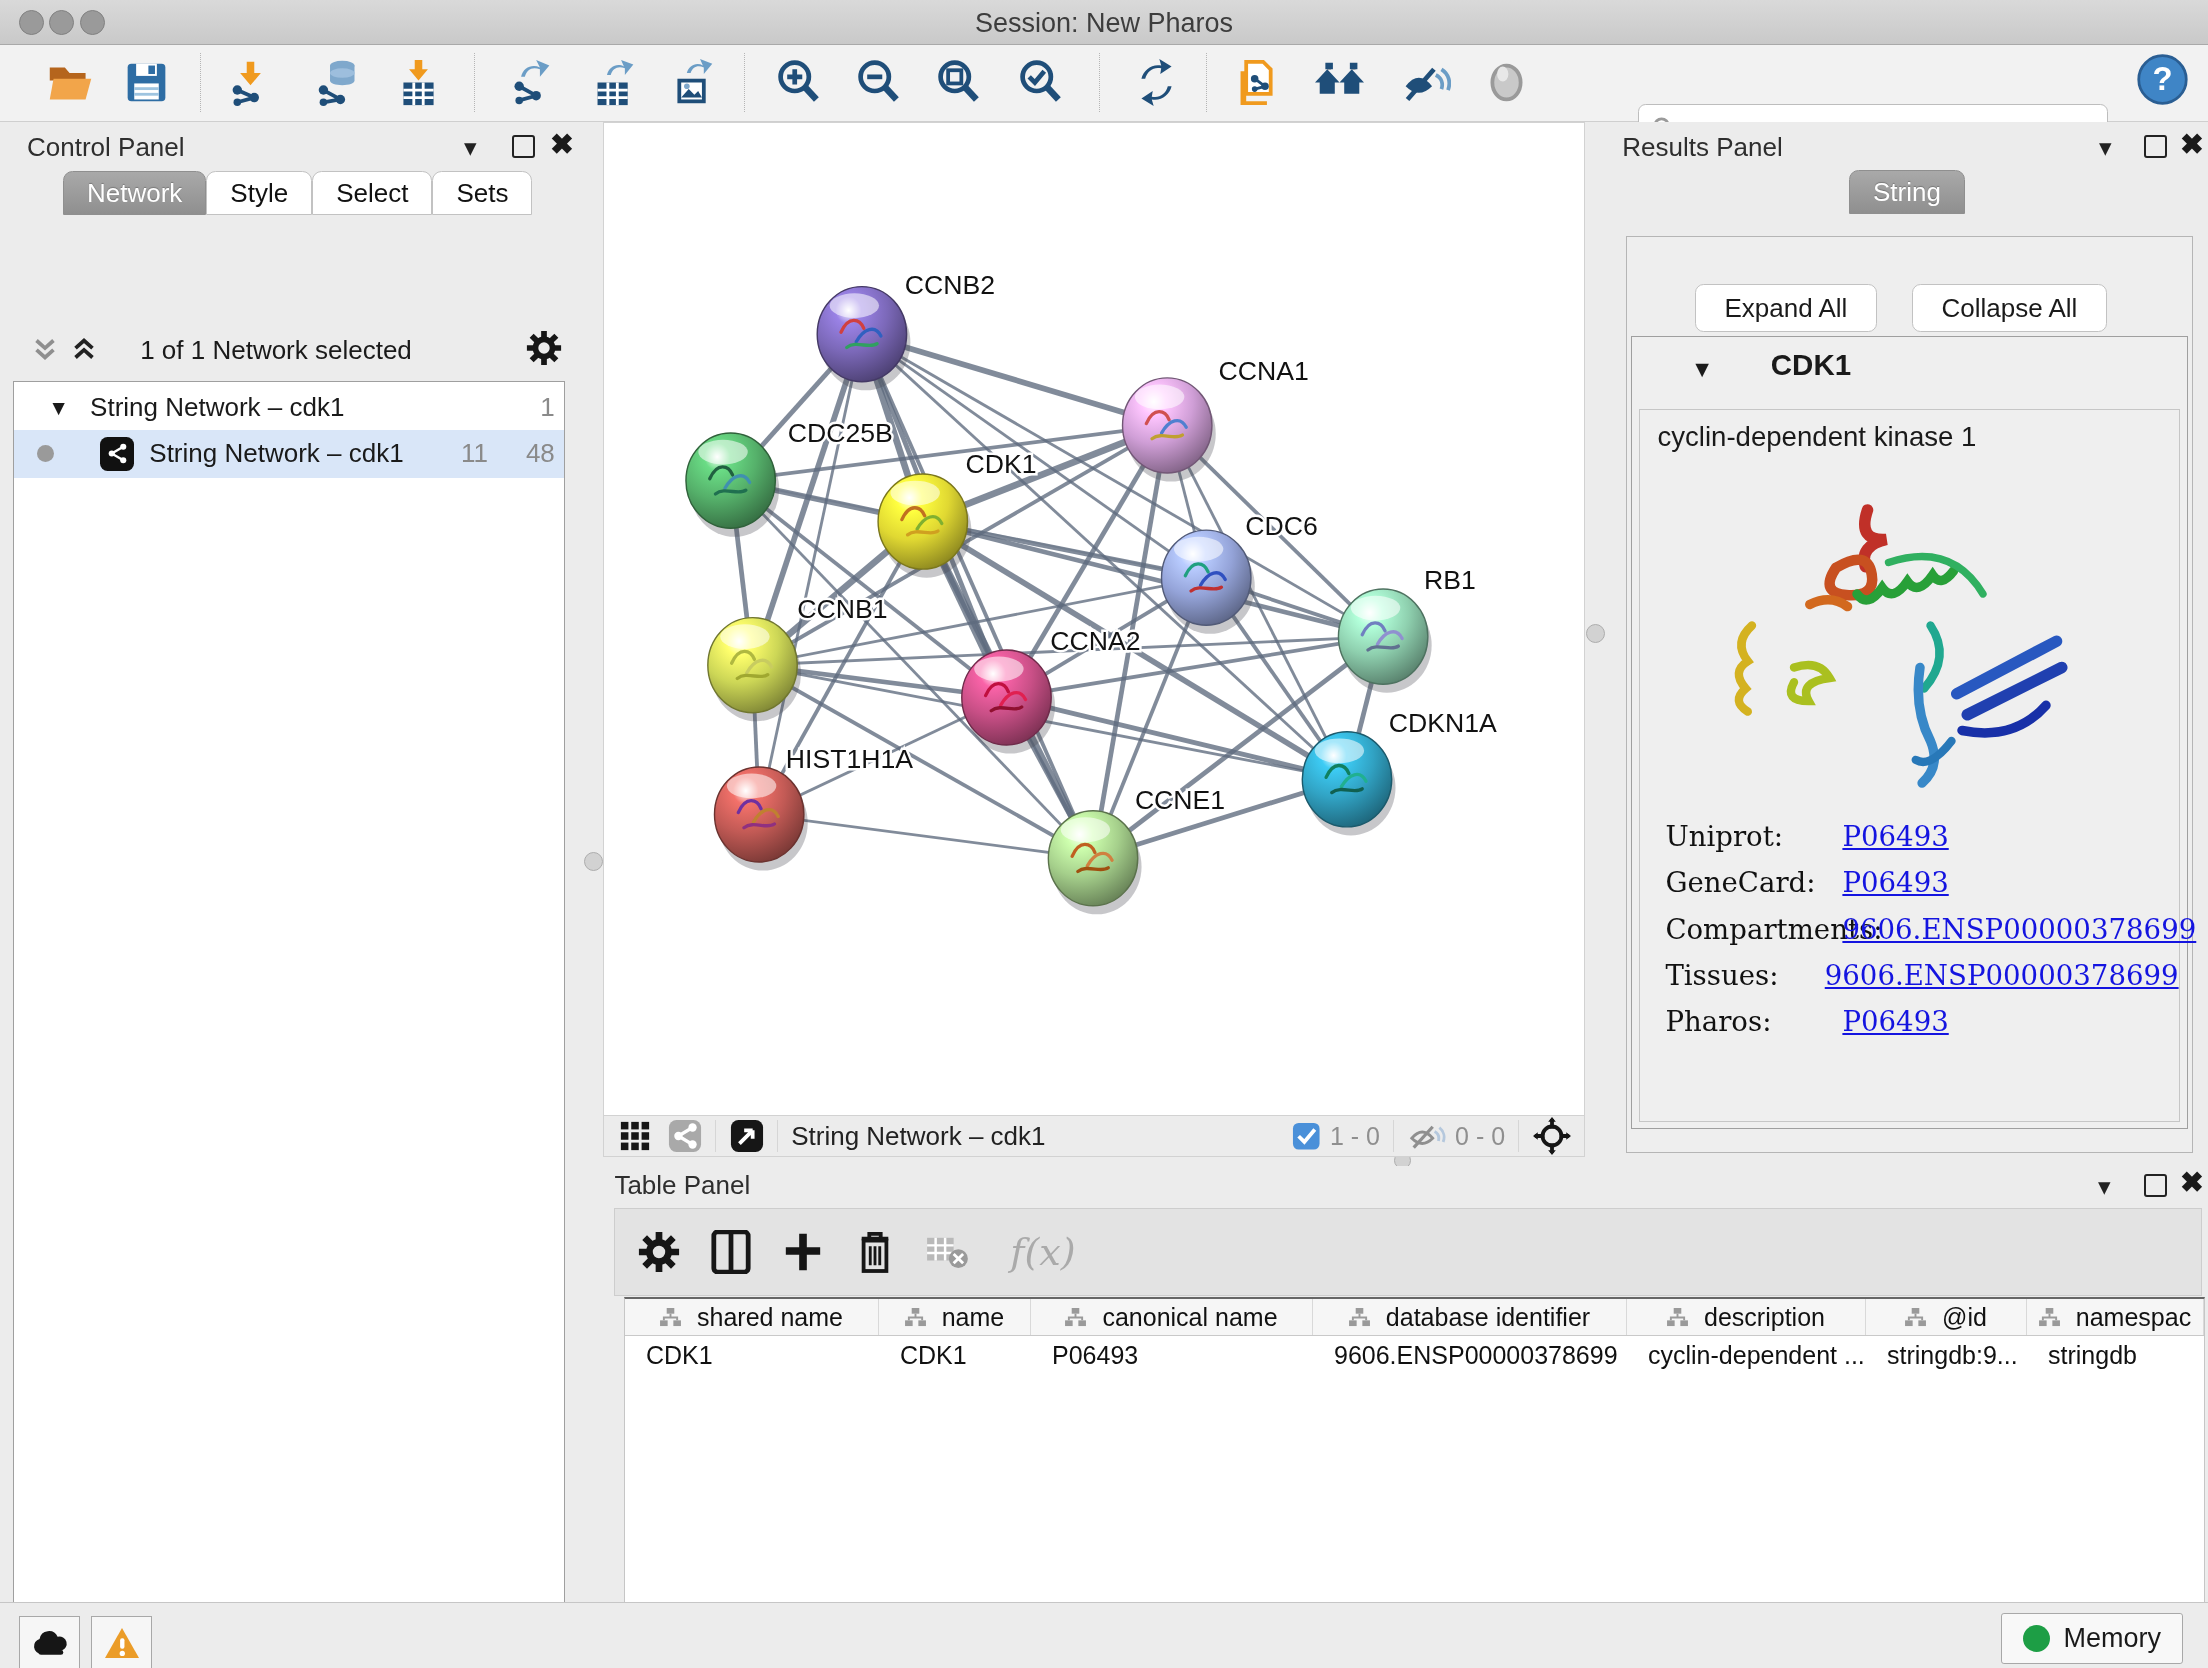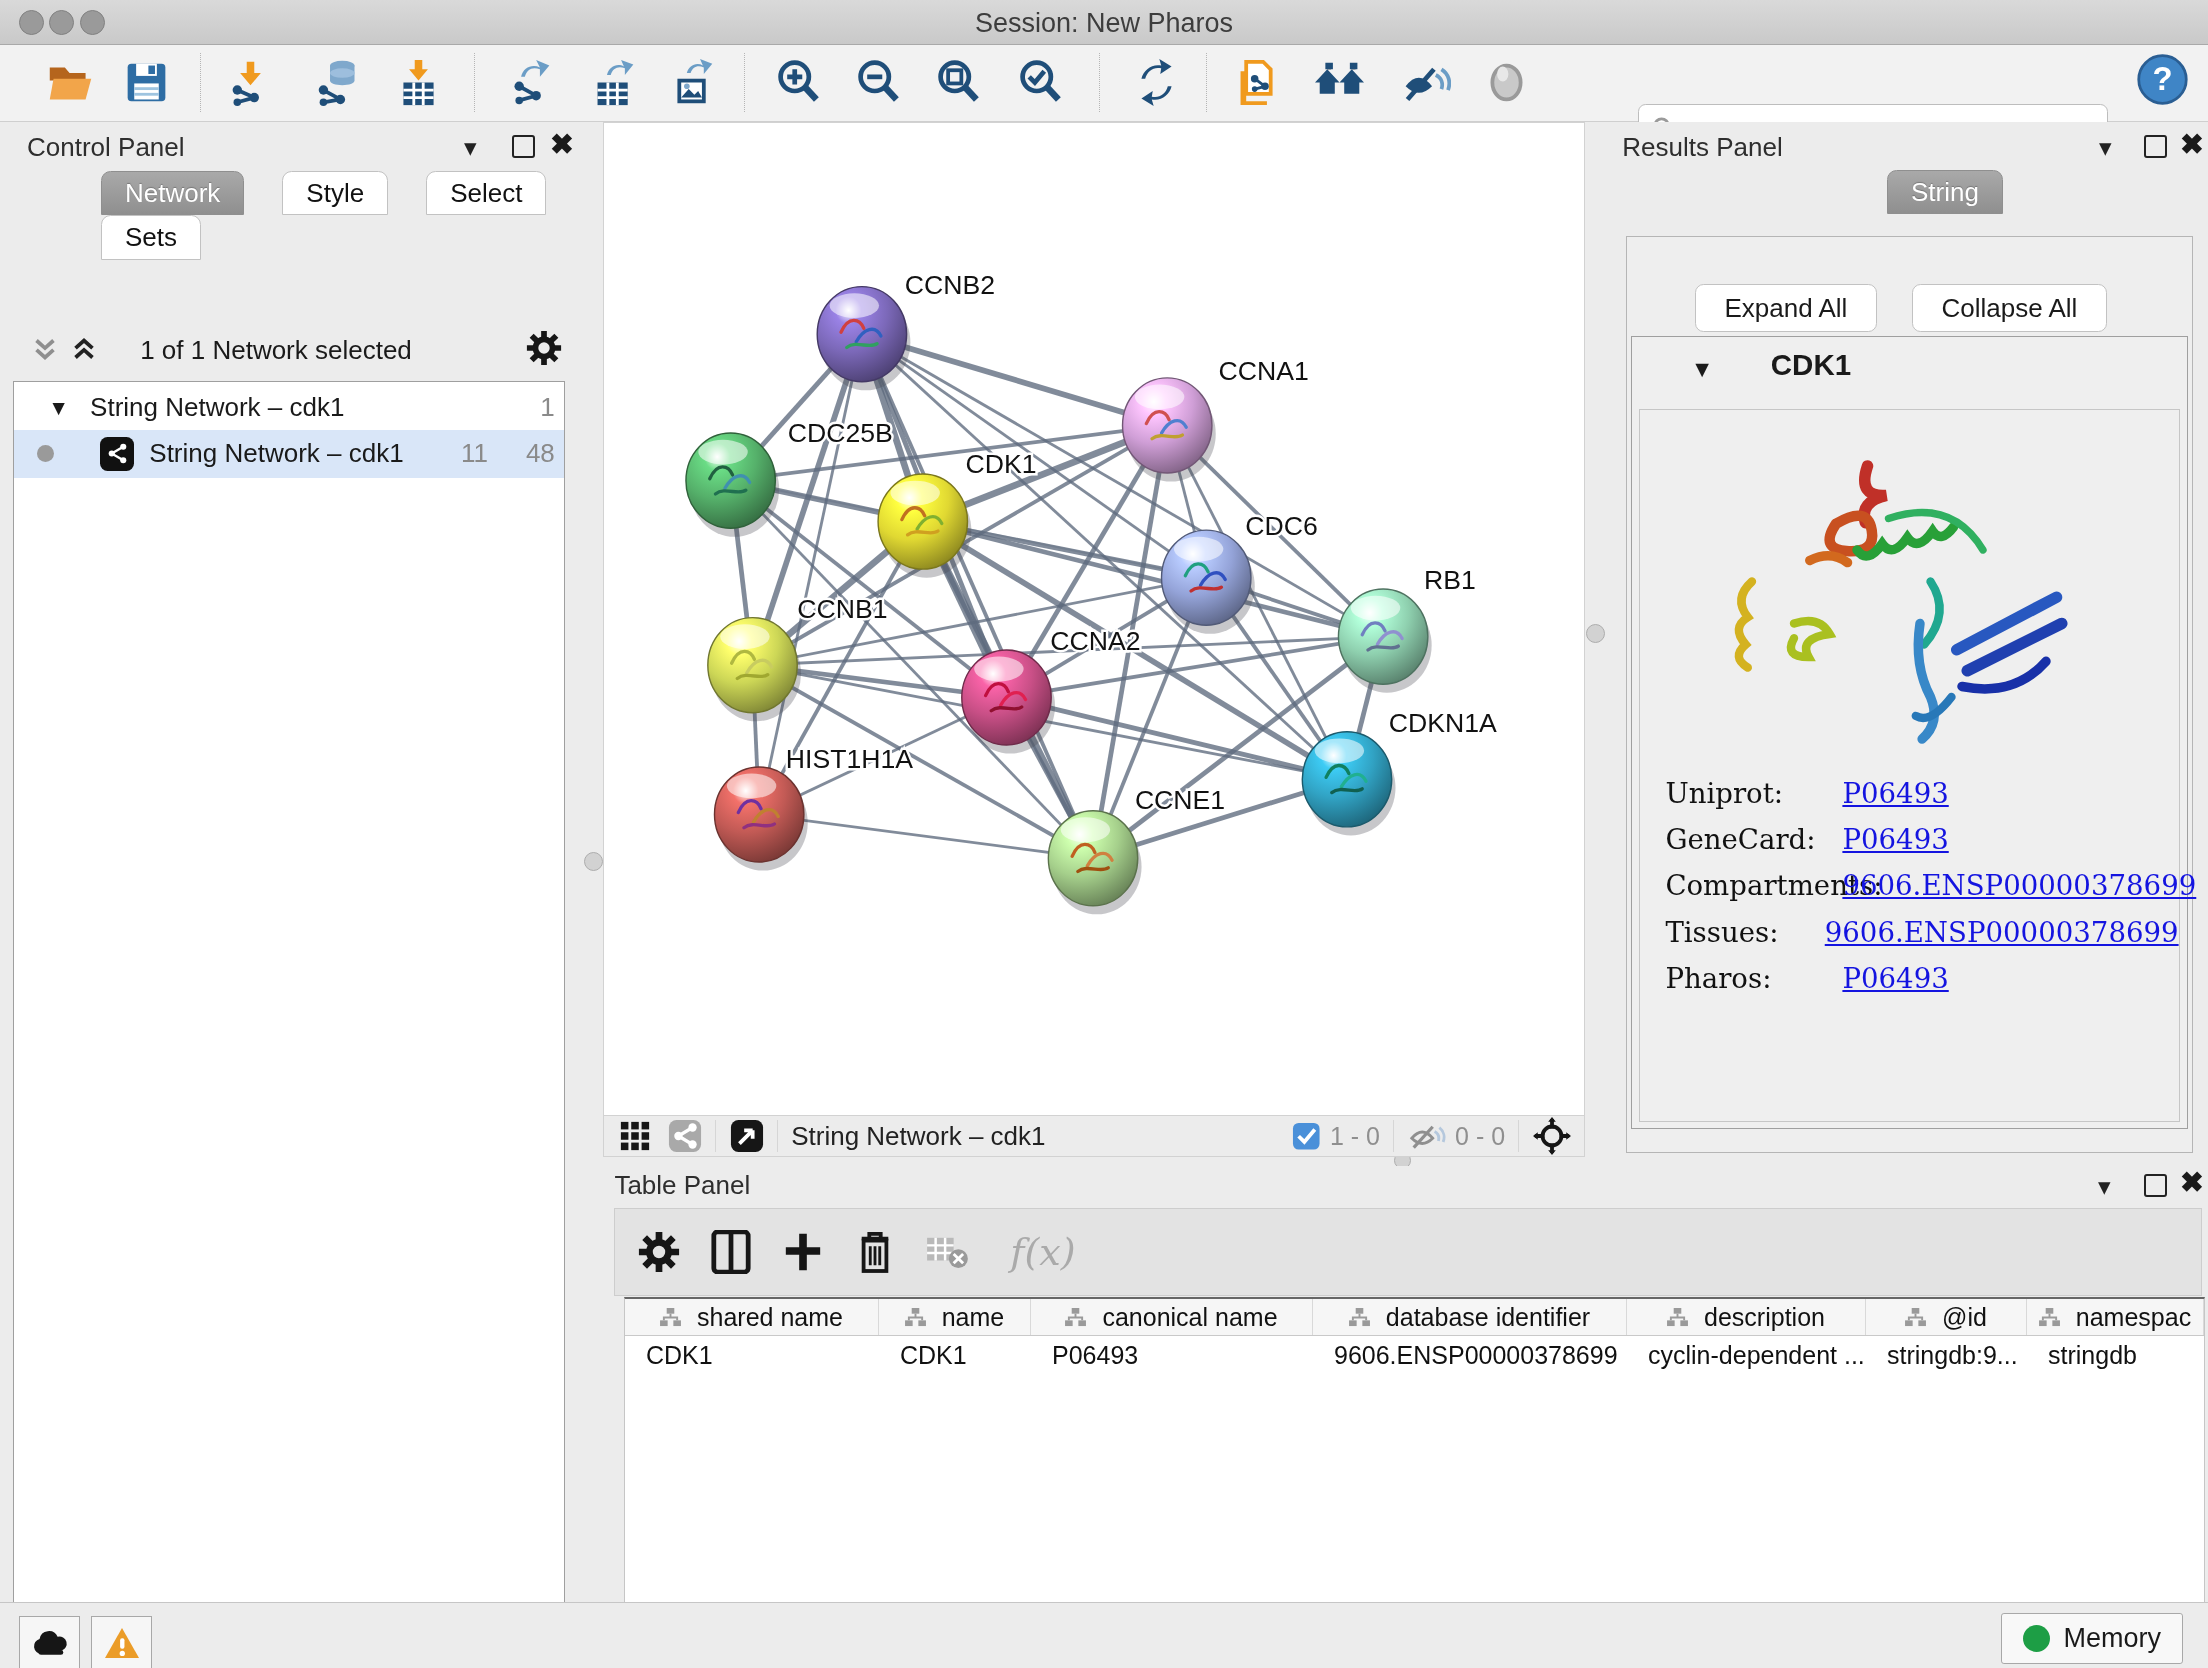--- a/index.html
+++ b/index.html
@@ -12,21 +12,21 @@
   .toolbar{position:absolute;left:0;top:45px;width:100%;height:76px;background:#f2f2f2;border-bottom:1.9px solid #cfcfcf;}
   .tbtn{position:absolute;top:11.4px;width:53px;height:53px;display:flex;align-items:center;justify-content:center;cursor:pointer;}
   .tsep{position:absolute;top:7.6px;width:0;height:59px;border-left:1.9px dotted #b5b5b5;}
   .searchbox{position:absolute;left:1638px;top:59px;width:470px;height:48px;background:#fff;border:1.9px solid #bdbdbd;border-radius:7.6px;display:flex;align-items:center;padding-left:11.4px;box-sizing:border-box;}
   .searchbox input{border:none;outline:none;font-size:25px;width:399px;background:transparent;font-family:"Liberation Sans",sans-serif;}
   
   .panel-title{font-size:26px;color:#2e2e2e;}
   .win-ctl{display:inline-block;font-size:25px;color:#222;}
   .maxbox{display:inline-block;width:19px;height:19px;border:2.9px solid #222;border-radius:2.9px;}
   .closex{font-weight:bold;font-size:28.5px;}
-  .tab{display:inline-block;border:1px solid #c2c2c2;background:#fff;color:#111;font-size:26px;padding:5.7px 23px;border-radius:9.5px 9.5px 0 0;cursor:pointer;margin-left:38px;}
+  .tab{display:inline-block;border:1px solid #c2c2c2;background:#fff;color:#111;font-size:26px;padding:5.7px 23px;border-radius:9.5px 9.5px 0 0;cursor:pointer;}
   .tab.active{background:linear-gradient(#a9a9a9,#8f8f8f);color:#fff;border-color:#8f8f8f;text-shadow:0 -1px 1px rgba(0,0,0,.25);}
   
   .control-panel{position:absolute;left:0;top:122px;width:592px;height:1476px;background:#ececec;}
   .cp-listbox{position:absolute;left:13.3px;top:259px;width:550px;height:1313px;background:#fff;border:1.9px solid #9f9f9f;}
   .cp-row{display:flex;align-items:center;height:44px;font-size:26px;}
   .cp-count{color:#8a8a8a;}
   .share-badge{width:34px;height:34px;background:#111;border-radius:7.6px;display:flex;align-items:center;justify-content:center;}
   
   .network-panel{position:absolute;left:603px;top:122px;width:980px;height:993px;background:#ffffff;border:1px solid #d2d2d2;}
   .net-toolbar{position:absolute;left:603px;top:1115px;width:980px;height:40px;background:#ececec;border:1px solid #d2d2d2;display:flex;align-items:center;}
@@ -590,20 +590,21 @@
     <span class="maxbox" style="position:absolute;left:535px;top:13.3px"></span>
     <span class="closex" style="position:absolute;left:571px;top:5.7px">✖</span>
     <span class="tab active" style="position:absolute;left:240px;top:48px">String</span>
     <div class="rp-box">
       <div style="position:absolute;left:68px;top:27px" class="rp-btn">Expand All</div>
       <div style="position:absolute;left:285px;top:27px" class="rp-btn">Collapse All</div>
       <div class="rp-entry">
         <span style="position:absolute;left:59px;top:19px;font-size:23px">▼</span>
         <span style="position:absolute;left:139px;top:11.4px;font-size:29.5px;font-weight:bold">CDK1</span>
         <div class="rp-desc-box">
+          <div style="margin:11.4px 0 0 17px;font-size:27.6px">cyclin-dependent kinase 1</div>
           <svg width="399" height="342" viewBox="0 0 380 320" style="margin:11.4px auto 0">
             <g fill="none" stroke-linecap="round">
               <path d="M150 40q-10 30 18 28q-26 6 -20 26" stroke="#c03028" stroke-width="11"></path>
               <path d="M120 95q30 -18 34 6q4 22 -24 20q-26 -2 -10 -26" stroke="#c85020" stroke-width="10"></path>
               <path d="M95 130q20 -10 36 2" stroke="#d2691e" stroke-width="9"></path>
               <path d="M40 150q-18 16 -4 34q-16 10 -2 26q-14 12 2 22" stroke="#d4b220" stroke-width="8"></path>
               <path d="M80 190q24 -8 34 10q-30 4 -20 22q-24 0 -14 -18" stroke="#aac020" stroke-width="8"></path>
               <path d="M140 120q10 14 24 -6q10 14 24 -6q10 14 24 -6q8 12 20 -4" stroke="#28a038" stroke-width="9"></path>
               <path d="M170 90q60 -20 90 30" stroke="#30b060" stroke-width="7"></path>
               <path d="M210 150q20 30 -6 60" stroke="#20a890" stroke-width="8"></path>

